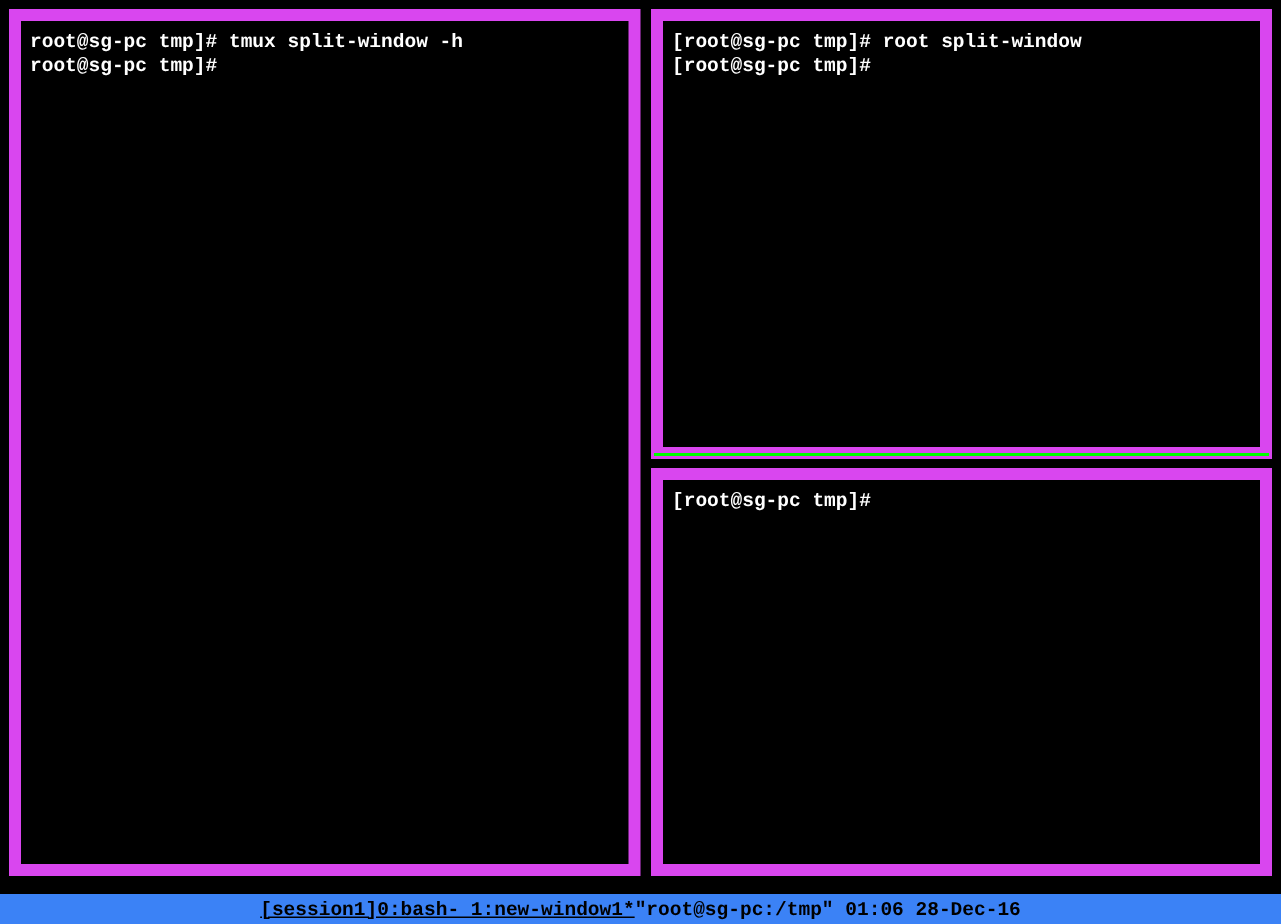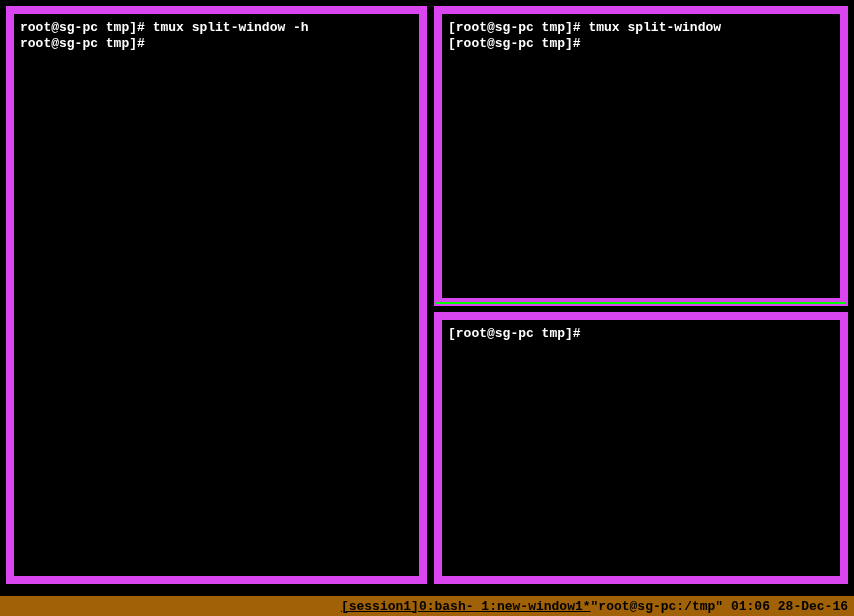--- a/index.html
+++ b/index.html
@@ -61,23 +61,23 @@
       white-space: nowrap;
       line-height: 16px;
       color: #fff;
     }
     .status-bar {
       position: absolute;
       bottom: 0;
       left: 0;
       width: 100%;
       height: 20px;
-      background: #a16207;
+      background: #3b82f6;
       display: flex;
-      justify-content: flex-end;
+      justify-content: center;
       align-items: center;
       padding: 0 6px;
       font-family: 'Courier New', monospace;
       font-size: 13px;
       font-weight: bold;
     }
     .status-left {
       color: #000;
       text-decoration: underline;
     }
@@ -94,21 +94,21 @@
     <div class="prompt-line">
       <span>root@sg-pc tmp]# </span><span>tmux split-window -h</span>
     </div>
     <div class="prompt-line">
       <span>root@sg-pc tmp]# </span>
     </div>
   </div>
 
   <div class="pane pane-top-right">
     <div class="prompt-line">
-      <span>[root@sg-pc tmp]# </span><span>tmux split-window</span>
+      <span>[root@sg-pc tmp]# </span><span>root split-window</span>
     </div>
     <div class="prompt-line">
       <span>[root@sg-pc tmp]# </span>
     </div>
   </div>
 
   <div class="pane-divider"></div>
 
   <div class="pane pane-bottom-right">
     <div class="prompt-line">

